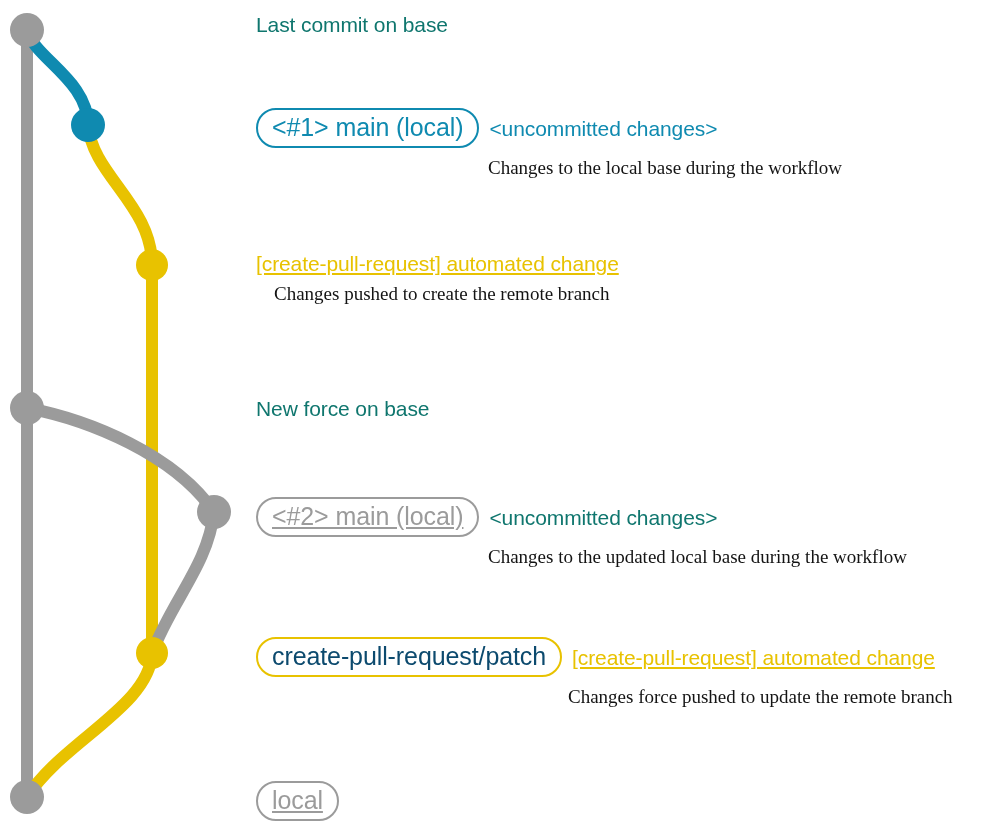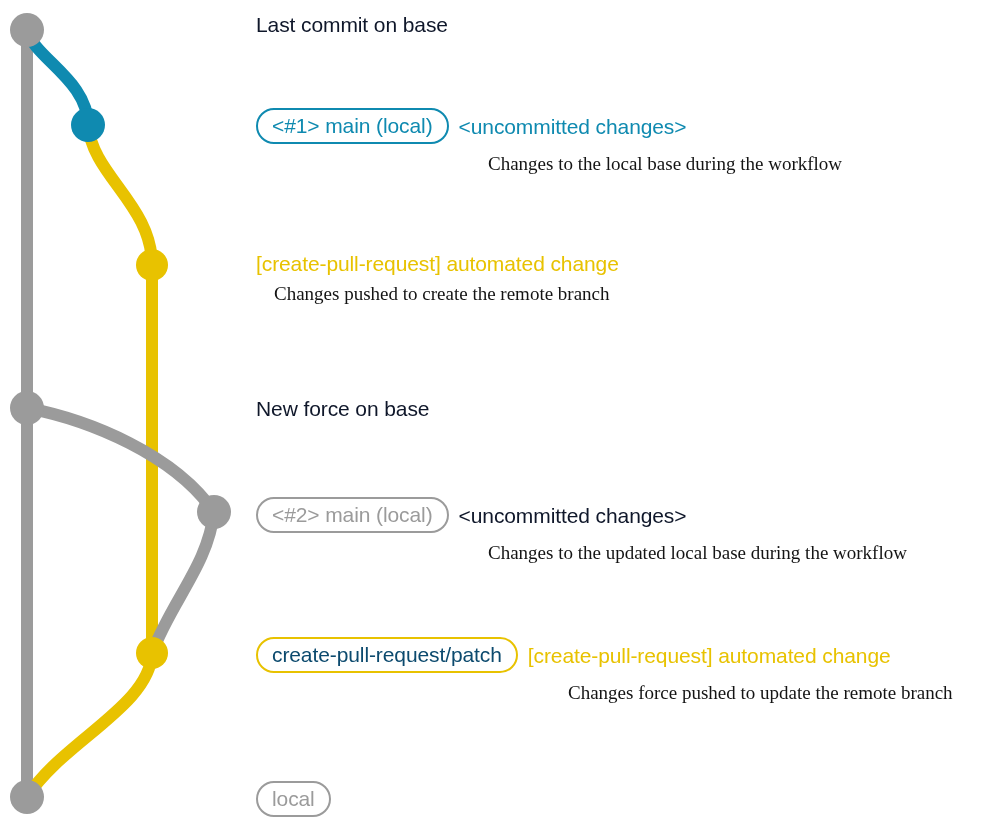--- a/index.html
+++ b/index.html
@@ -43,39 +43,39 @@
     align-items: center;
     gap: 10px;
     white-space: nowrap;
   }
 
   .badge {
     display: inline-block;
     border: 2px solid #9b9b9b;
     border-radius: 999px;
     padding: 5px 14px 6px 14px;
-    font-size: 21px;
+    font-size: 25px;
     line-height: 1;
     color: #9b9b9b;
     letter-spacing: -0.1px;
     background: transparent;
   }
   .badge.blue { border-color: #0f8ab0; color: #0f8ab0; }
   .badge.yellow { border-color: #e8c200; color: #0c4a6e; }
-  .badge.gray { border-color: #9b9b9b; color: #9b9b9b; }
+  .badge.gray { border-color: #9b9b9b; color: #9b9b9b; text-decoration: underline; }
 
   .subject {
     font-size: 21px;
     line-height: 1;
     letter-spacing: -0.1px;
     white-space: nowrap;
   }
   .subject.blue { color: #0f8ab0; }
-  .subject.yellow { color: #e8c200; }
-  .subject.gray { color: #0f172a; }
+  .subject.yellow { color: #e8c200; text-decoration: underline; }
+  .subject.gray { color: #0f766e; }
 
   .desc {
     font-family: "Liberation Serif", serif;
     font-size: 19px;
     color: #141414;
     white-space: nowrap;
     margin-top: 9px;
   }
 </style>
 </head>

